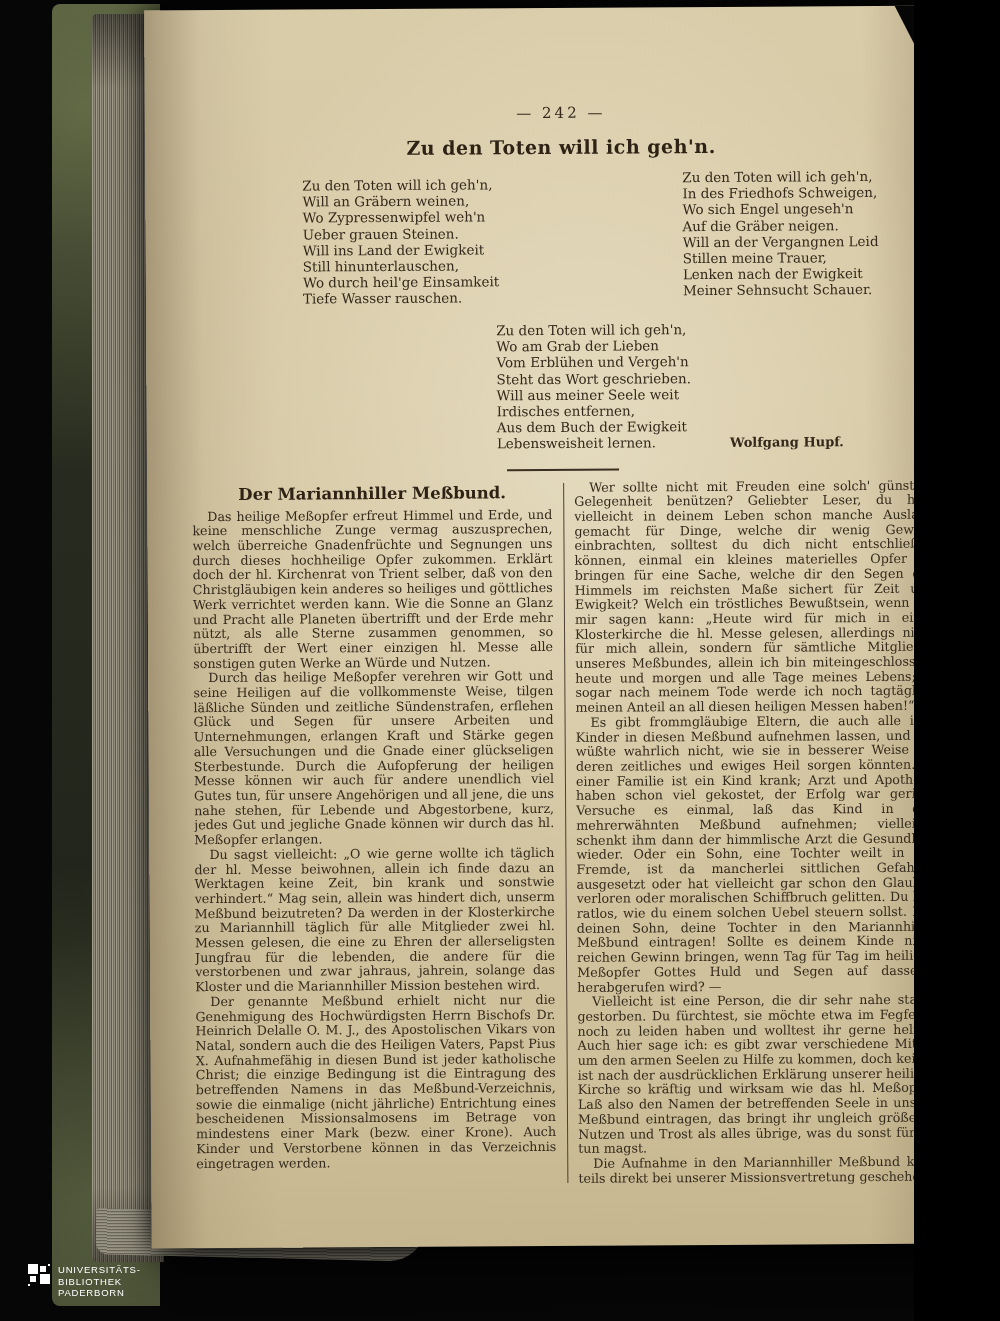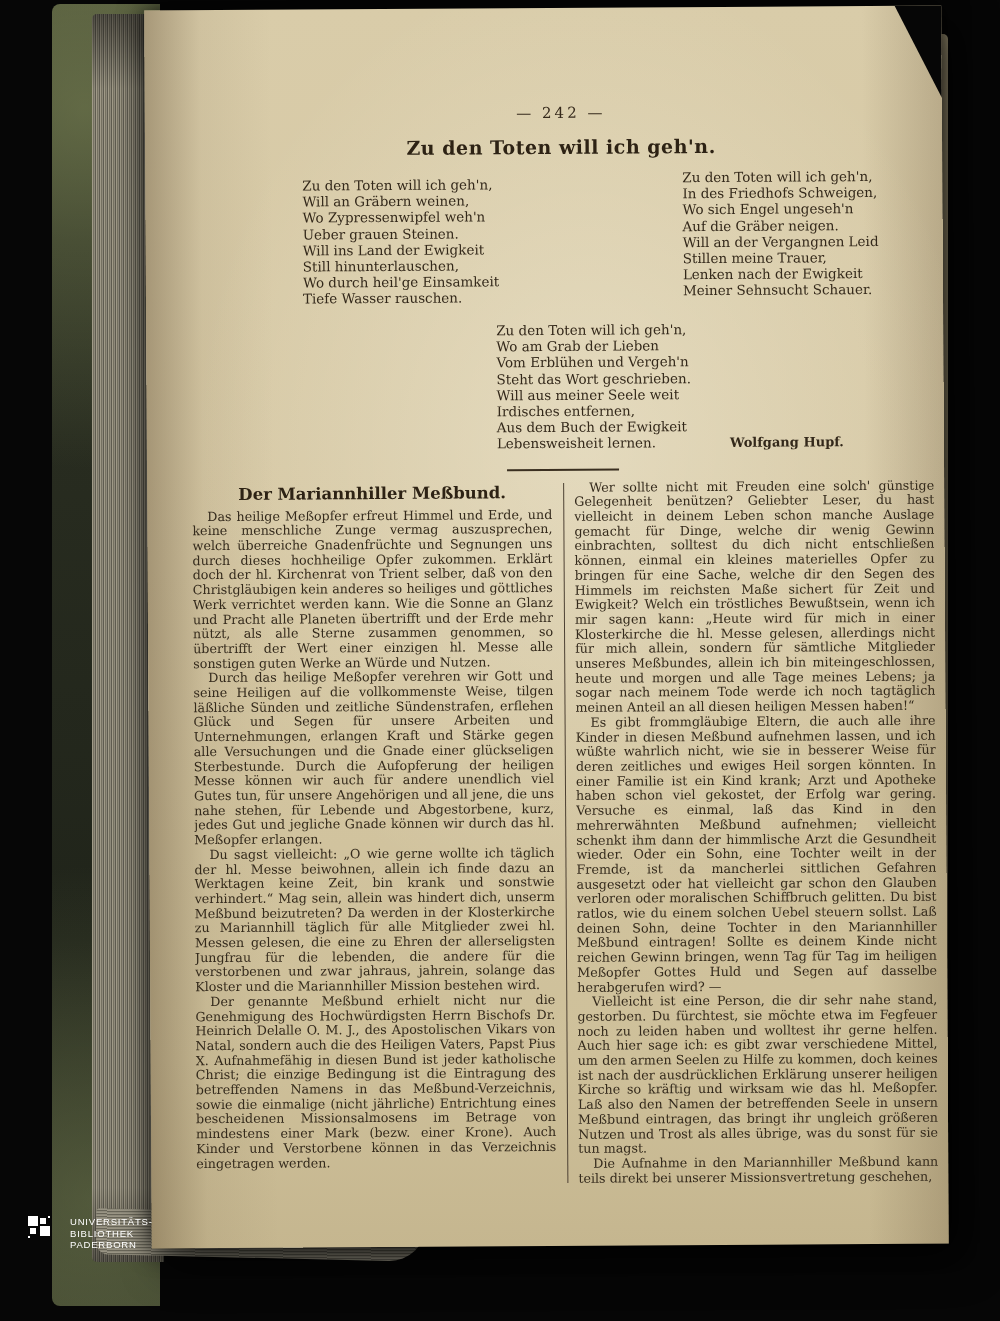--- a/index.html
+++ b/index.html
@@ -1,17 +1,17 @@
 <!DOCTYPE html>
 <html lang="de"><head>
 <meta charset="utf-8">
 <style>
   html, body { margin: 0; padding: 0; background: #000; }
   .scene {
-    position: relative; width: 1000px; height: 1321px;
+    position: relative; width: 914px; height: 1321px;
     background: #060606; overflow: hidden;
     font-family: "DejaVu Serif", serif;
     text-decoration: underline;
   }
   
   .cover-edge {
     position: absolute; left: 52px; top: 4px; width: 108px; height: 1302px;
     background:
       radial-gradient(circle at 30% 8%, rgba(130,140,90,0.55), rgba(0,0,0,0) 30%),
       radial-gradient(circle at 40% 92%, rgba(120,130,85,0.45), rgba(0,0,0,0) 28%),
@@ -84,22 +84,22 @@
     text-align: center; margin: 2px 0 6px;
     font-size: 16.5px; font-weight: bold; color: #2d2214;
   }
   .col p {
     margin: 0; text-indent: 15px;
     font-size: 12.7px; line-height: 14.7px; text-align: justify;
     color: #342a1c;
   }
   
   .watermark {
-    position: absolute; left: 28px; top: 1216px;
-    display: flex; gap: 20px; align-items: flex-start;
+    position: absolute; left: 28px; top: 1264px;
+    display: flex; gap: 8px; align-items: flex-start;
   }
   .wm-logo { display: block; width: 22px; height: 22px; }
   .wm-text {
     font-family: "Liberation Sans", sans-serif;
     font-size: 9.5px; line-height: 11.5px; letter-spacing: 0.8px;
     color: #ffffff;
   }
 </style>
 </head>
 <body>

